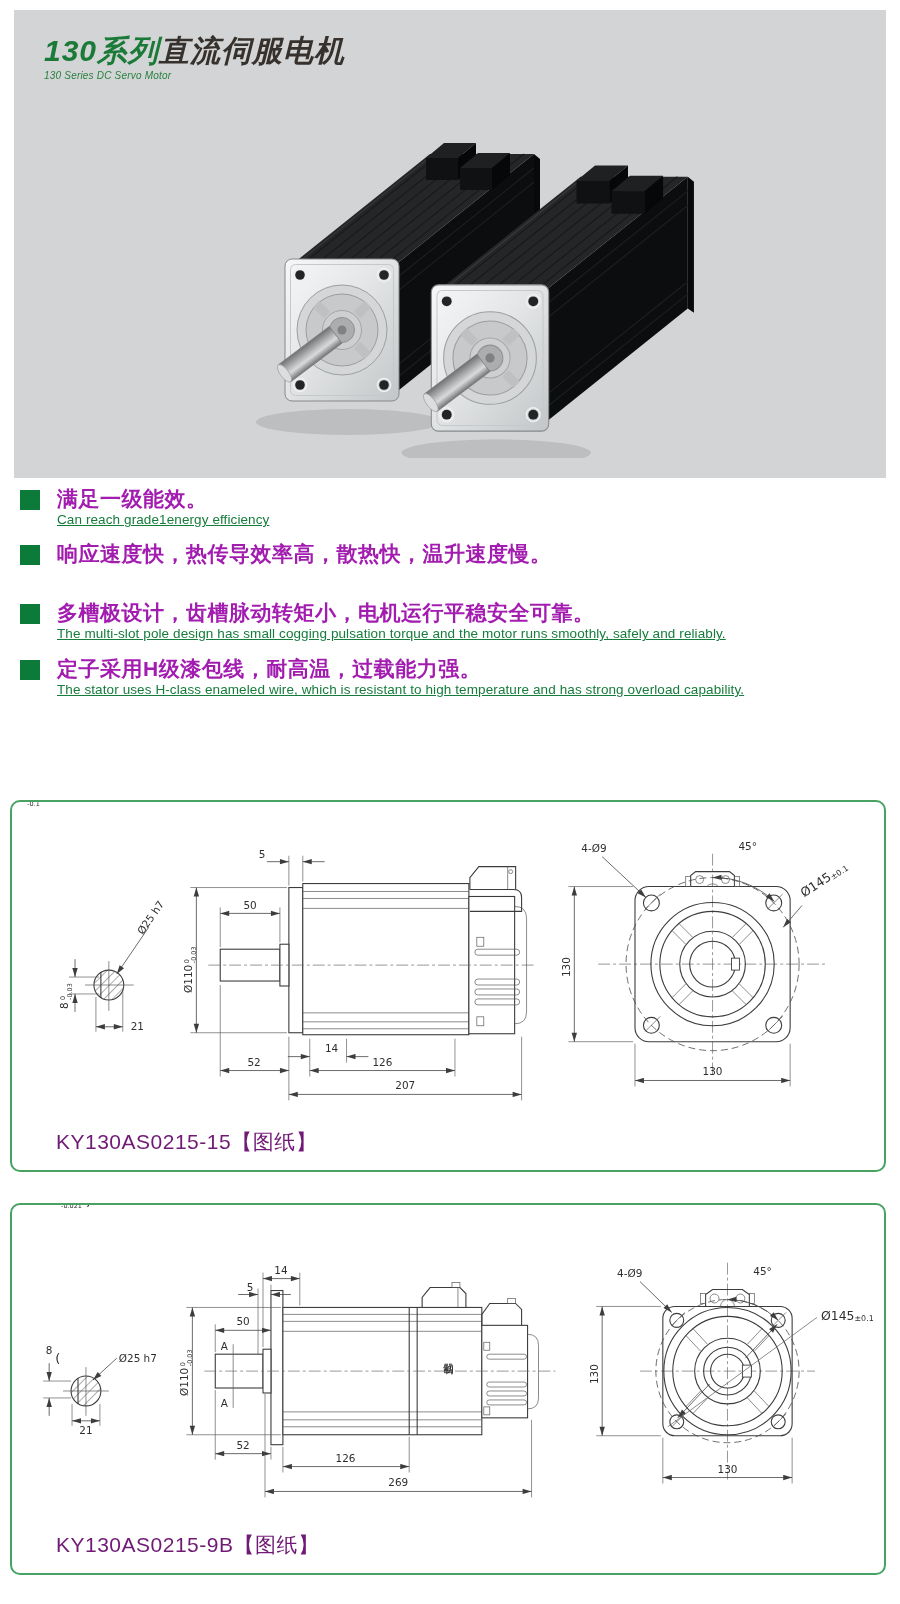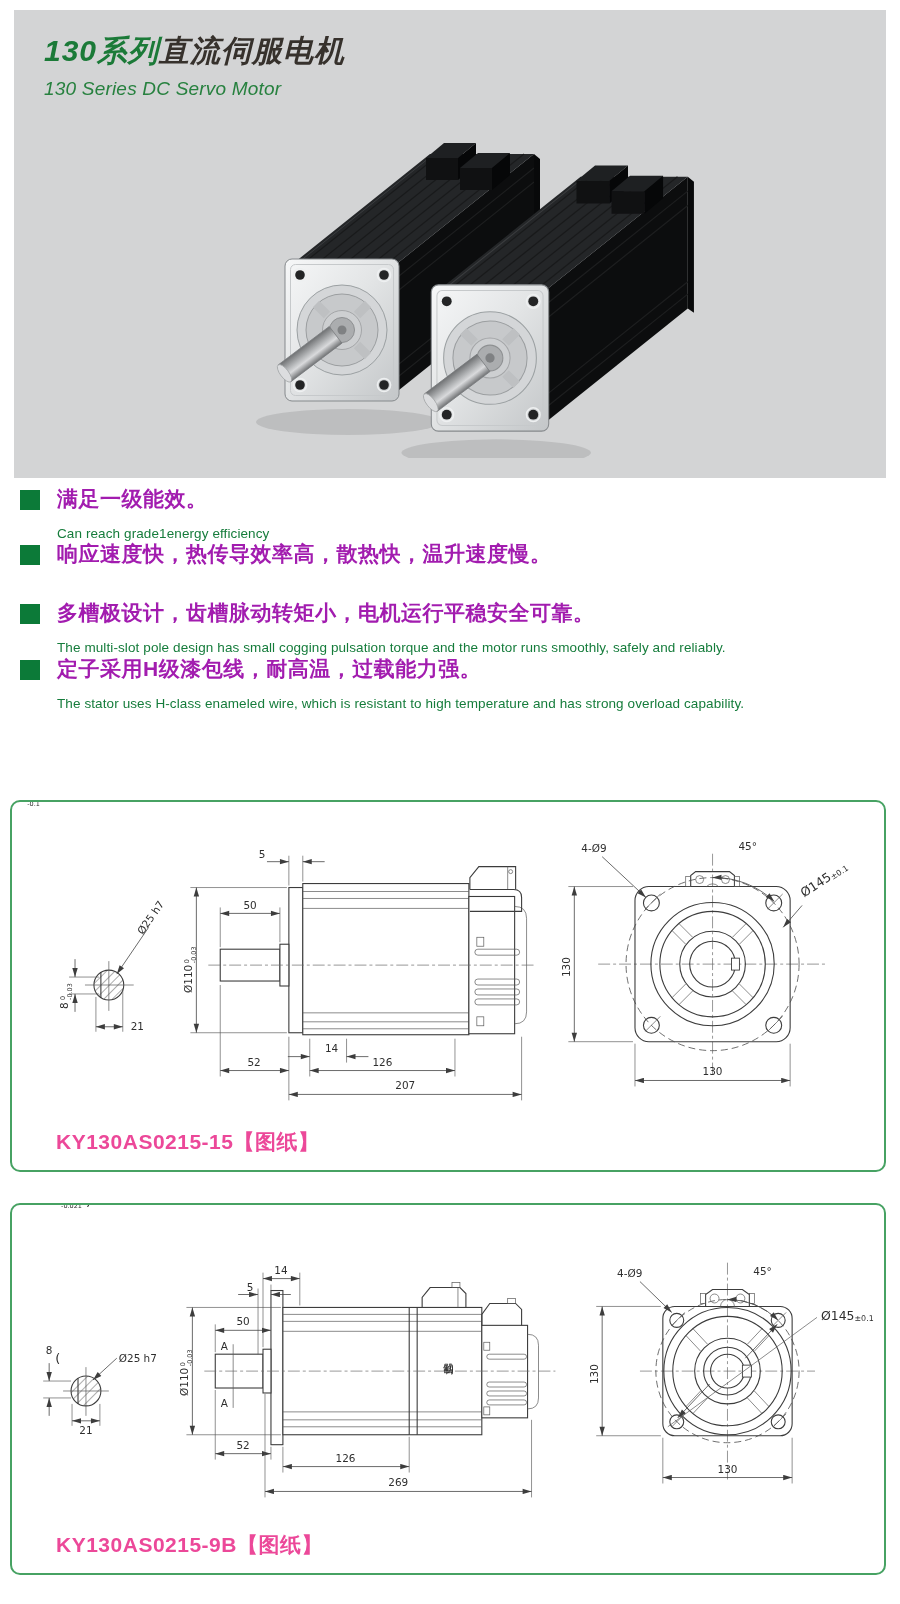--- a/index.html
+++ b/index.html
@@ -4,33 +4,33 @@
 <style>
   html,body{margin:0;padding:0;background:#ffffff;}
   .page{position:relative;width:900px;height:1604px;background:#fff;overflow:hidden;
         font-family:"Liberation Sans","DejaVu Sans",sans-serif;}
   
   .hero{position:absolute;left:14px;top:10px;width:872px;height:468px;background:#d3d4d5;}
   .title{position:absolute;left:30px;top:24px;line-height:1.1;font-style:italic;}
   .title .zh{font-size:30px;font-weight:bold;letter-spacing:1px;}
   .title .hl{color:#1b7a38;}
   .title .rest{color:#36312c;}
-  .title .sub{font-size:19px;color:#27813f;margin-top:12px;letter-spacing:.2px;}
+  .title .sub{font-size:10px;color:#27813f;margin-top:3px;letter-spacing:.2px;}
   .product-svg{position:absolute;left:228px;top:96px;}
   
   .feature{position:absolute;left:20px;width:862px;}
   .feature .bullet{position:absolute;left:0;top:4px;width:20px;height:20px;background:#0c7a38;}
   .feature .zh{margin-left:37px;font-size:21px;font-weight:600;color:#a21caf;line-height:1.25;letter-spacing:.5px;}
-  .feature .en{margin-left:37px;font-size:13.5px;color:#157c3b;margin-top:14px;letter-spacing:.1px;}
+  .feature .en{margin-left:37px;font-size:13.5px;color:#157c3b;margin-top:0;letter-spacing:.1px;text-decoration:underline;}
   
   .panel{position:absolute;left:10px;width:876px;height:372px;border:2px solid #47a263;
          border-radius:10px;background:#fff;box-sizing:border-box;}
   .panel-1{top:800px;}
   .panel-2{top:1203px;}
-  .caption{position:absolute;left:44px;bottom:14px;font-size:21px;font-weight:bold;color:#ec4899;letter-spacing:.5px;}
+  .caption{position:absolute;left:44px;bottom:14px;font-size:21px;font-weight:normal;color:#701a75;letter-spacing:.5px;}
   .draw-svg{position:absolute;left:0;top:0;}
   
   .ol{fill:none;stroke:#3c3c3c;stroke-width:1.1;}
   .olf{fill:#fff;stroke:#3c3c3c;stroke-width:1.1;}
   .tn{fill:none;stroke:#5a5a5a;stroke-width:.7;}
   .cl{fill:none;stroke:#6a6a6a;stroke-width:.7;stroke-dasharray:12 3 3 3;}
   .dsh{fill:none;stroke:#4a4a4a;stroke-width:.8;stroke-dasharray:7 4;}
   .dim{fill:none;stroke:#444;stroke-width:.8;marker-start:url(#arw);marker-end:url(#arw);}
   .dime{fill:none;stroke:#444;stroke-width:.8;marker-end:url(#arw);}
   .ext{fill:none;stroke:#555;stroke-width:.65;}

